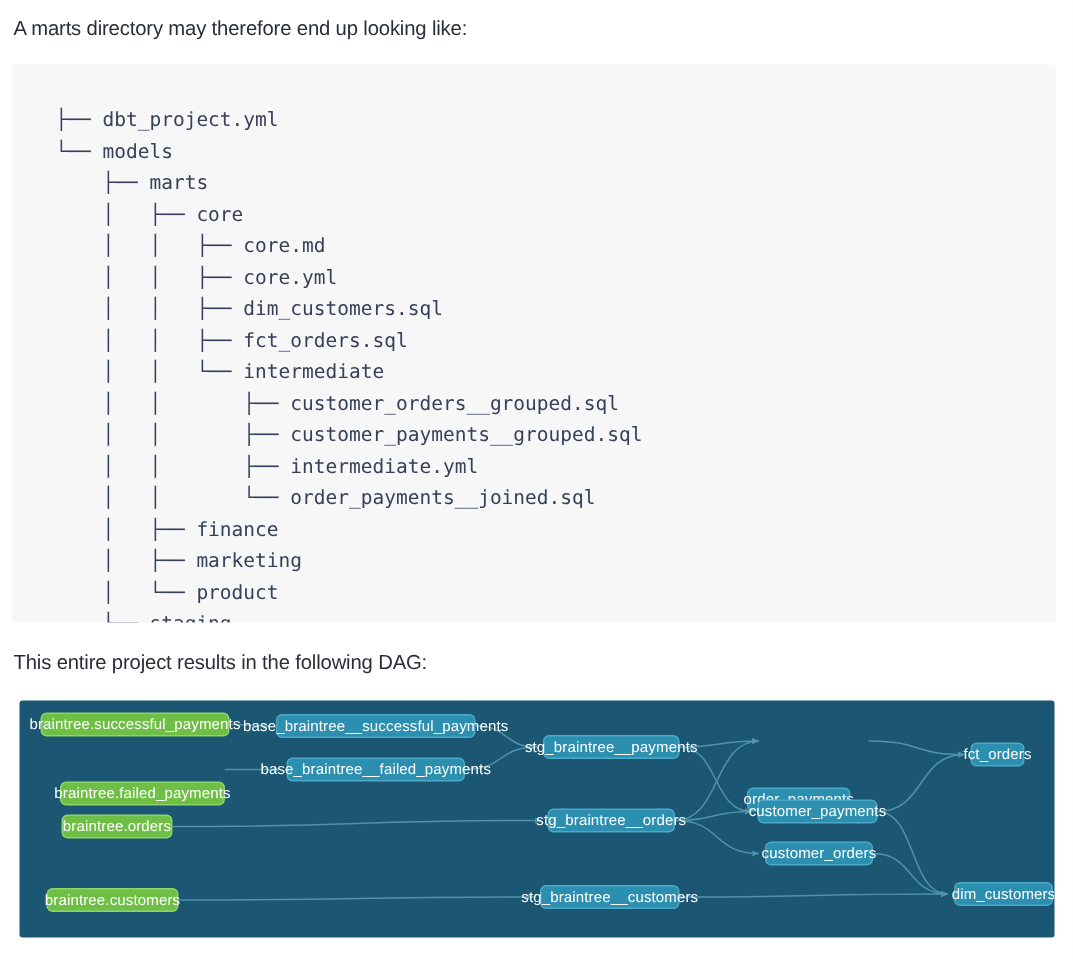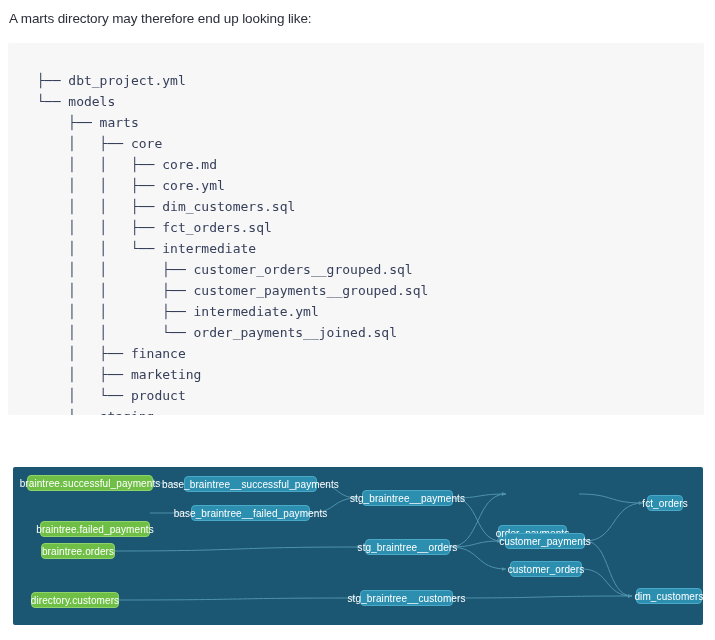--- a/index.html
+++ b/index.html
@@ -96,20 +96,21 @@
     │   │       ├── customer_orders__grouped.sql
     │   │       ├── customer_payments__grouped.sql
     │   │       ├── intermediate.yml
     │   │       └── order_payments__joined.sql
     │   ├── finance
     │   ├── marketing
     │   └── product
     └── staging</pre>
   </div>
 
+  <div class="prose" id="dag-text">This entire project results in the following DAG:</div>
 
   <div class="dag">
     <svg id="dag-edges" width="690" height="158">
         <defs>
           <marker id="arrow" viewBox="0 0 10 10" refX="9" refY="5" markerWidth="5" markerHeight="5" orient="auto-start-reverse">
             <path d="M 0 1 L 9 5 L 0 9 z" fill="#4f93ab"></path>
           </marker>
         </defs>
         <path d="M 140 16 C 158 16, 149 17, 167 17" fill="none" stroke="#4f93ab" stroke-width="1" marker-end="url(#arrow)"></path>
         <path d="M 137 46 C 157.35 46, 153.65 46, 174 46" fill="none" stroke="#4f93ab" stroke-width="1" marker-end="url(#arrow)"></path>
@@ -132,21 +133,21 @@
         <div class="node source" style="left: 14px; top: 8px; width: 126px;">
           <span>braintree.successful_payments</span>
         </div>
         <div class="node source" style="left: 27px; top: 38px; width: 110px; margin-top: 16px;">
           <span>braintree.failed_payments</span>
         </div>
         <div class="node source" style="left: 28px; top: 76px; width: 74px;">
           <span>braintree.orders</span>
         </div>
         <div class="node source" style="left: 18px; top: 125px; width: 88px;">
-          <span>directory.customers</span>
+          <span>braintree.customers</span>
         </div>
         <div class="node model" style="left: 171px; top: 9px; width: 133px;">
           <span>base_braintree__successful_payments</span>
         </div>
         <div class="node model" style="left: 178px; top: 38px; width: 119px;">
           <span>base_braintree__failed_payments</span>
         </div>
         <div class="node model" style="left: 349px; top: 23px; width: 91px;">
           <span>stg_braintree__payments</span>
         </div>

